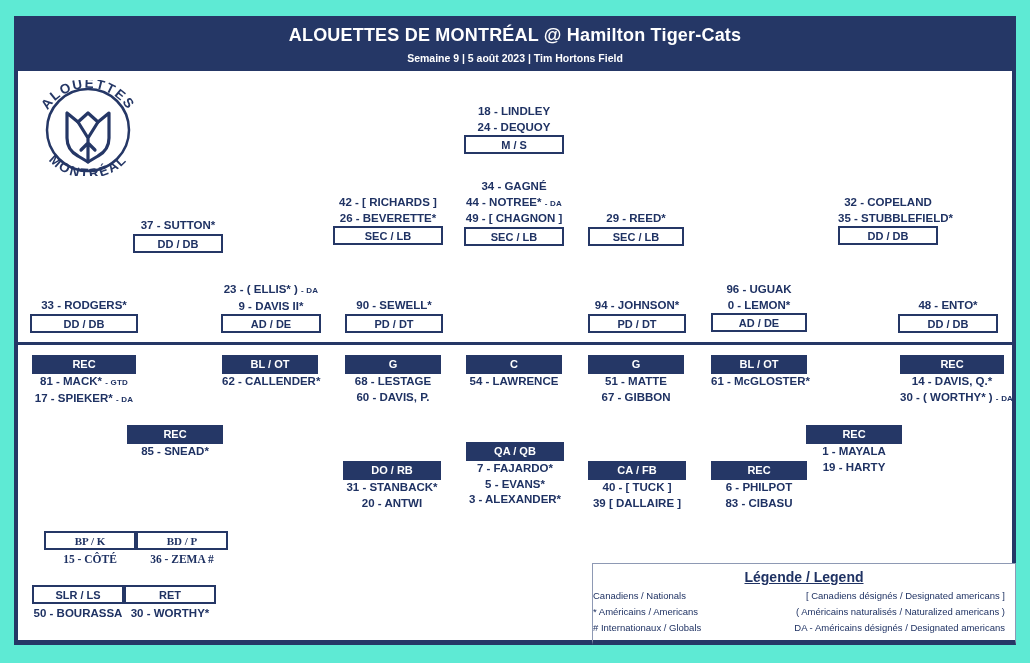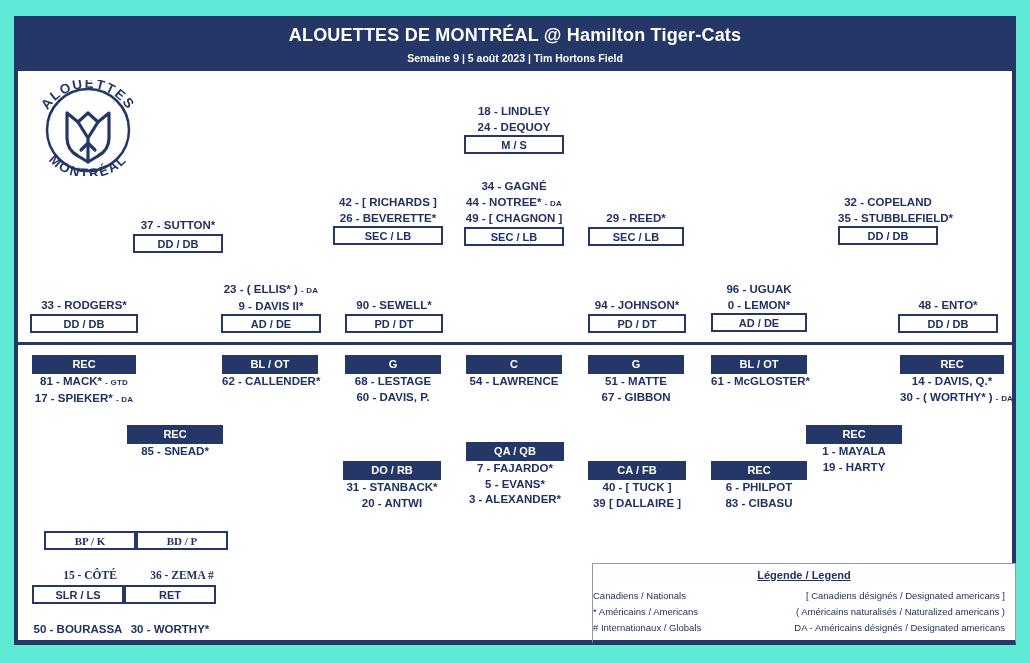--- a/index.html
+++ b/index.html
@@ -110,37 +110,37 @@
     float:left;
     width:92px;
   }
   .st-cell .pos-box{ width:92px; }
   .st-cell .names{
     text-align:center;
     color:#1f3263;
     font-size:11.5px;
     font-weight:bold;
     line-height:16px;
-    padding-top:17px;
+    padding-top:1px;
     white-space:nowrap;
   }
 
   
   .legend{
     position:absolute;
     left:592px; top:563px;
     width:424px; height:82px;
     border:1px solid #8e99b4;
     border-bottom:5px solid #253766;
     box-sizing:border-box;
     background:#ffffff;
   }
   .legend-title{
     text-align:center;
-    font-size:11px;
+    font-size:14px;
     font-weight:bold;
     color:#1f3263;
     text-decoration:underline;
     padding-top:5px;
   }
   .legend-cols{
     position:absolute;
     left:0; right:0; top:24px;
     display:flex;
   }

